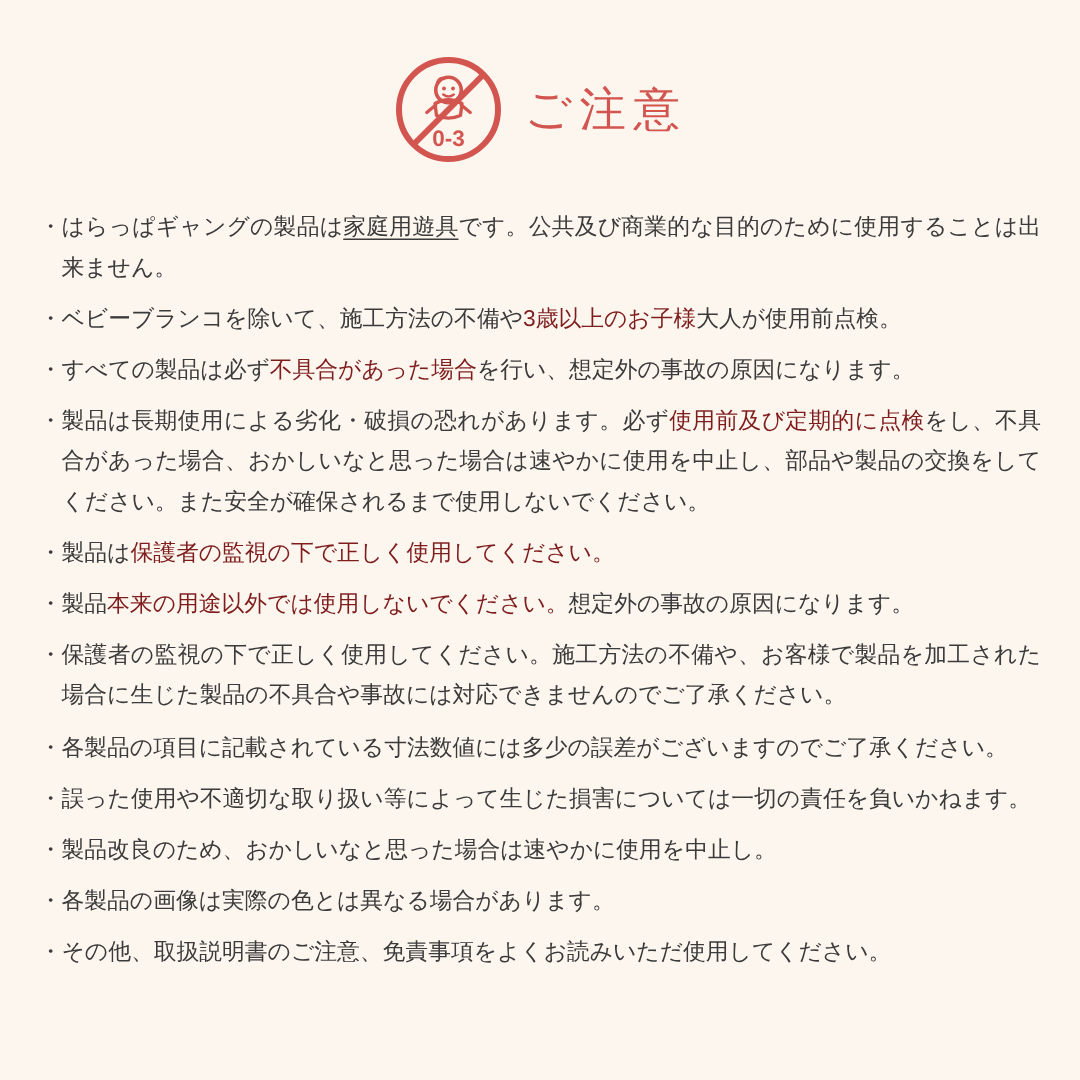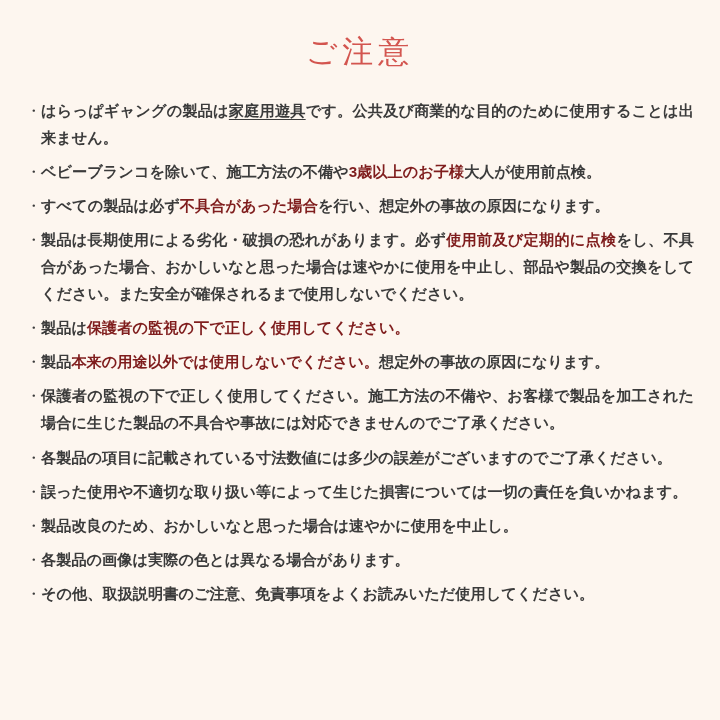--- a/index.html
+++ b/index.html
@@ -67,37 +67,54 @@
   .bullet {
     flex: 0 0 auto;
     width: 15px;
     color: #3b3b3b;
     font-size: 15.2px;
     line-height: 1.78;
   }
   .notice-text {
     flex: 1 1 auto;
     text-align: justify;
-    font-weight: bold;
   }
   .hl-red {
     color: #7f1d1d;
   }
   .hl-underline {
     color: #3b3b3b;
     text-decoration: underline;
     text-underline-offset: 3px;
   }
 </style>
 </head>
 <body>
 
 <div class="page">
 
   <div class="header">
+    <div class="warn-badge">
+      <svg viewBox="0 0 74 74" xmlns="http://www.w3.org/2000/svg">
+        <circle cx="37" cy="37" r="33" fill="none" stroke="#d3554f" stroke-width="4"></circle>
+
+        <circle cx="37" cy="24" r="8.5" fill="none" stroke="#d3554f" stroke-width="2.4"></circle>
+        <circle cx="34" cy="23" r="1.3" fill="#d3554f"></circle>
+        <circle cx="40" cy="23" r="1.3" fill="#d3554f"></circle>
+        <path d="M33.5 27 Q37 29.6 40.5 27" fill="none" stroke="#d3554f" stroke-width="1.6" stroke-linecap="round"></path>
+        <path d="M29.5 19 Q31 15 34 16.5" fill="none" stroke="#d3554f" stroke-width="1.8" stroke-linecap="round"></path>
+        <path d="M28 33 Q37 28 46 33 L45 41 Q37 44.5 29 41 Z" fill="none" stroke="#d3554f" stroke-width="2.2" stroke-linejoin="round"></path>
+        <path d="M28.5 34 L22.5 39" fill="none" stroke="#d3554f" stroke-width="2.2" stroke-linecap="round"></path>
+        <path d="M45.5 34 L51.5 39" fill="none" stroke="#d3554f" stroke-width="2.2" stroke-linecap="round"></path>
+
+        <text x="37" y="61" text-anchor="middle" font-family="Liberation Sans, sans-serif" font-size="15" font-weight="bold" fill="#d3554f">0-3</text>
+
+        <line x1="14" y1="60" x2="60" y2="14" stroke="#d3554f" stroke-width="4" stroke-linecap="round"></line>
+      </svg>
+    </div>
     <div class="header-title">ご注意</div>
   </div>
 
   <div class="notice-list">
       <div class="notice-item">
         <span class="bullet">・</span>
         <span class="notice-text"><span>はらっぱギャングの製品は</span><span class="hl-underline">家庭用遊具</span><span>です。公共及び商業的な目的のために使用することは出来ません。</span></span>
       </div>
       <div class="notice-item">
         <span class="bullet">・</span>

